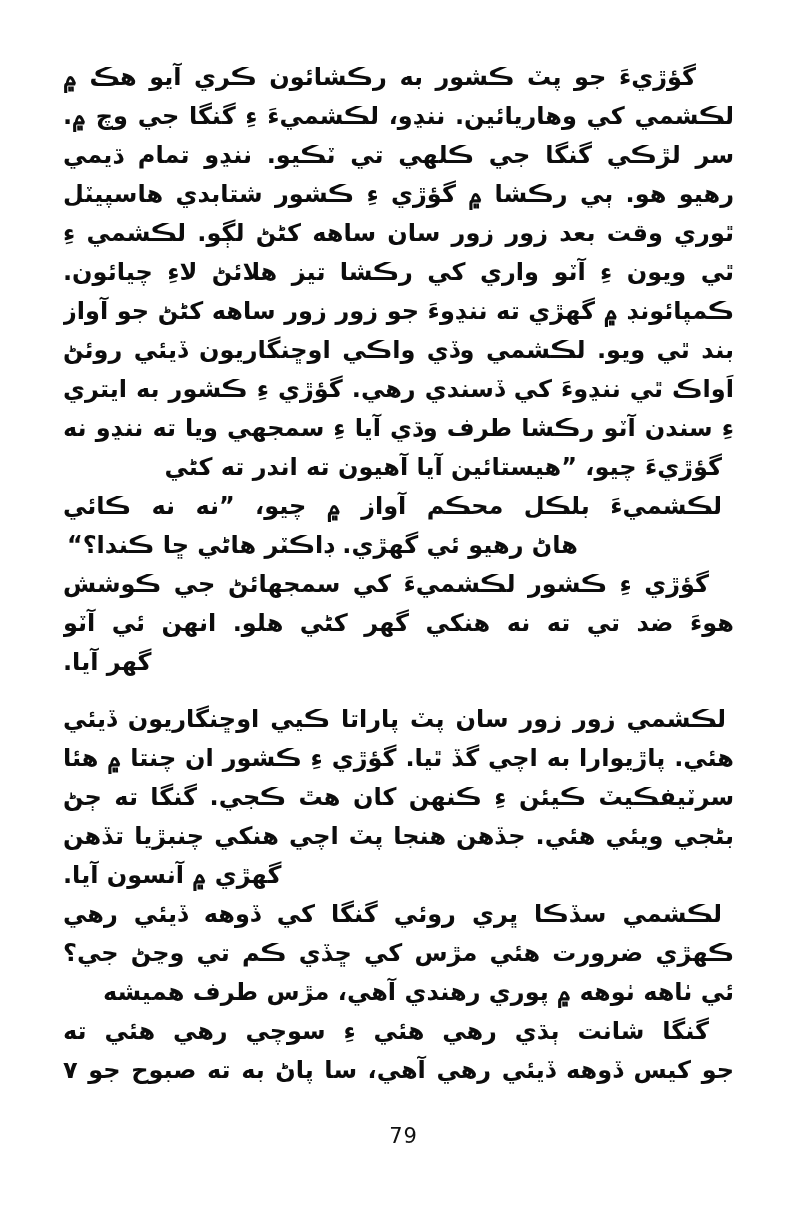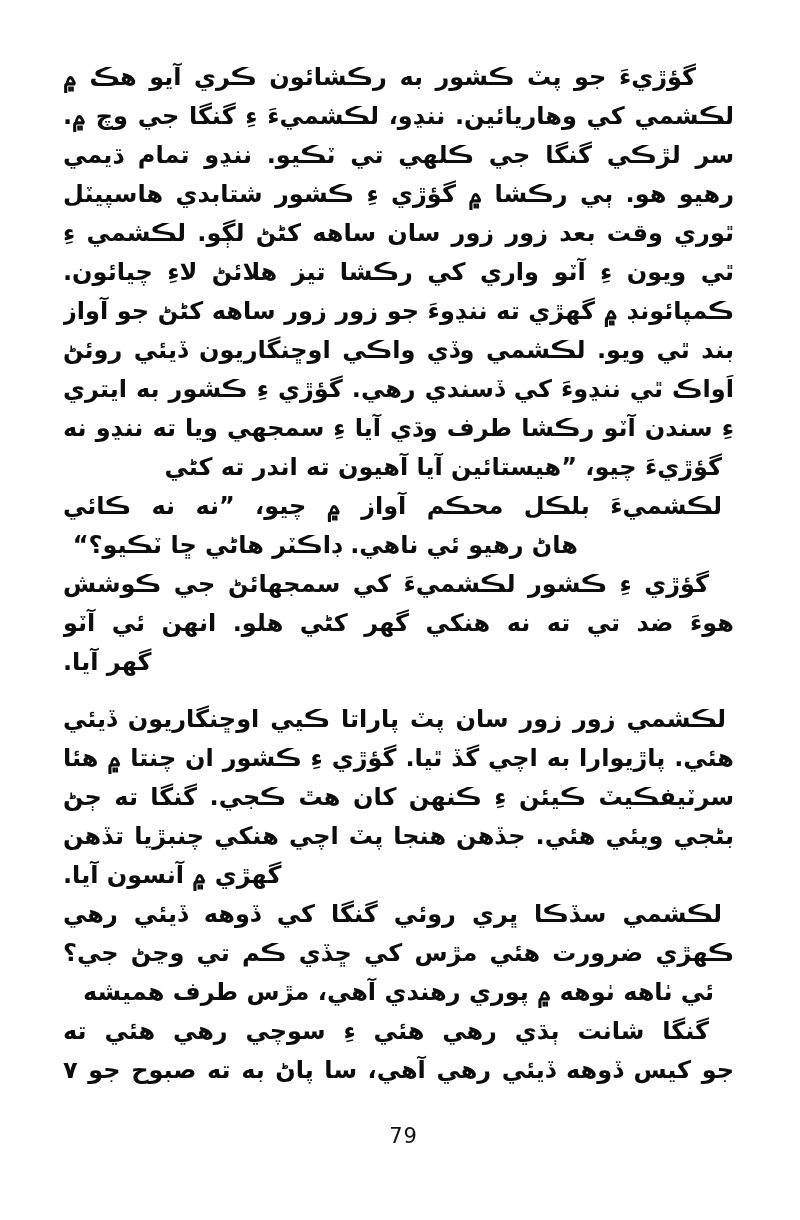--- a/index.html
+++ b/index.html
@@ -31,21 +31,21 @@
     height:39px;
     overflow:hidden;
     white-space:normal;
     color:#0d0d0d;
   }
   
   .ln.jus{text-align:justify;text-align-last:justify;}
   
   .ln.start{text-align:right;text-align-last:right;}
   
-  .ln.endl{text-align:center;text-align-last:left;}
+  .ln.endl{text-align:right;text-align-last:left;}
   
   .pr8{padding-right:8px;}
   .pr12{padding-right:12px;}
   .pr25{padding-right:25px;}
   .pr38{padding-right:38px;}
   .pr156{padding-right:156px;}
   .pageno{
     position:absolute;
     left:0;right:0;
     top:1124px;
@@ -75,21 +75,21 @@
       <div class="ln jus">اَواڪ ٿي ننڍوءَ کي ڏسندي رهي. گؤڙي ءِ ڪشور به ايتري ۾ اچي پهتا</div>
       <div class="ln jus">ءِ سندن آٽو رڪشا طرف وڌي آيا ءِ سمجهي ويا ته ننڍو نه رهيو.</div>
     </div>
 
     <div class="para">
       <div class="ln start pr12">گؤڙيءَ چيو، ”هيستائين آيا آهيون ته اندر ته کڻي هلونس.“</div>
     </div>
 
     <div class="para">
       <div class="ln jus pr12">لڪشميءَ بلڪل محڪم آواز ۾ چيو، ”نه نه ڪائي ضرورت ناهي.</div>
-      <div class="ln start pr156">هاڻ رهيو ئي ناهي. ڊاڪٽر هاڻي ڇا ٽڪيو؟“</div>
+      <div class="ln start pr156">هاڻ رهيو ئي گهڙي. ڊاڪٽر هاڻي ڇا ڪندا؟“</div>
     </div>
 
     <div class="para">
       <div class="ln jus pr25">گؤڙي ءِ ڪشور لڪشميءَ کي سمجهائڻ جي ڪوشش ڪئي. پر</div>
       <div class="ln jus">هوءَ ضد تي ته نه هنکي گهر کڻي هلو. انهن ئي آٽو رڪشائن ۾ واپس</div>
       <div class="ln endl">گهر آيا.</div>
     </div>
 
     <div class="para space-before">
       <div class="ln jus pr8">لڪشمي زور زور سان پٽ پاراتا ڪيي اوڇنگاريون ڏيئي روئي رهي</div>

